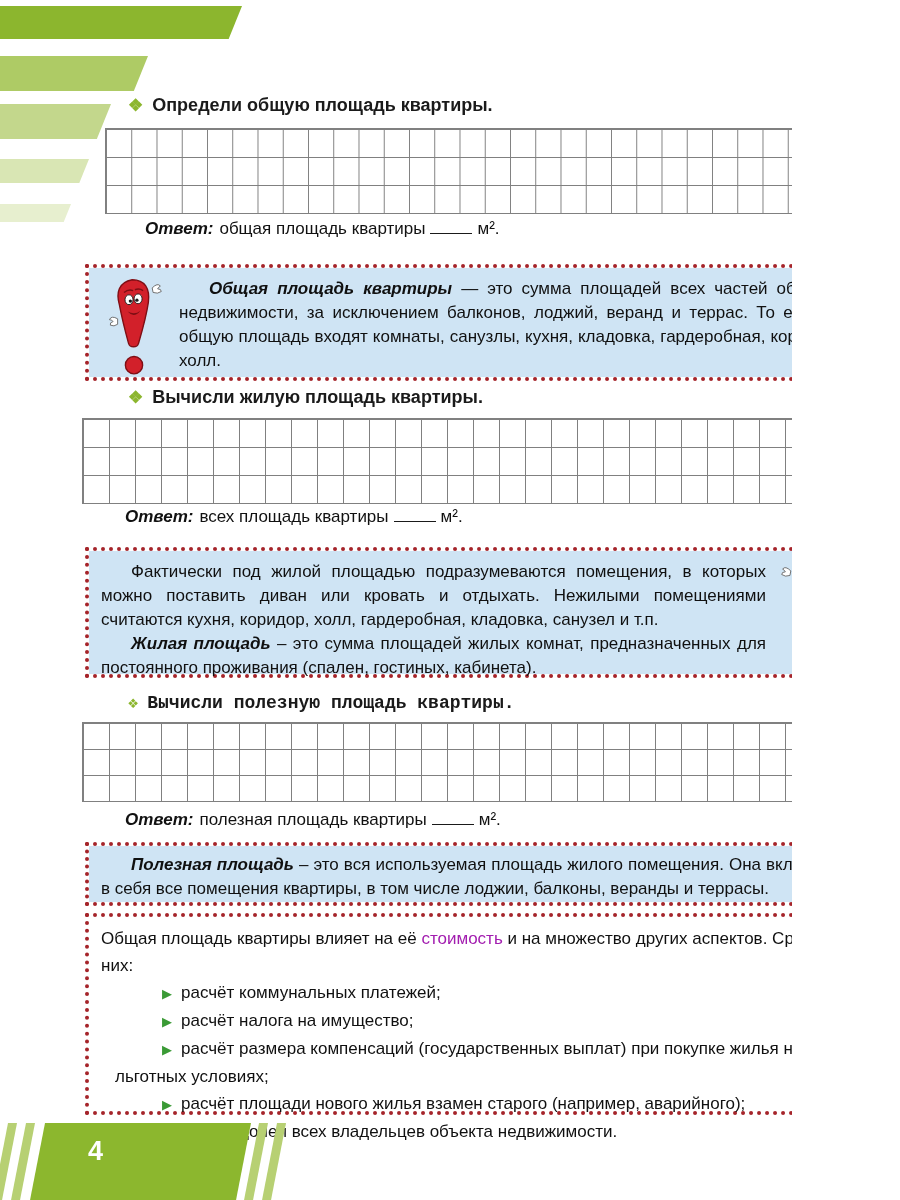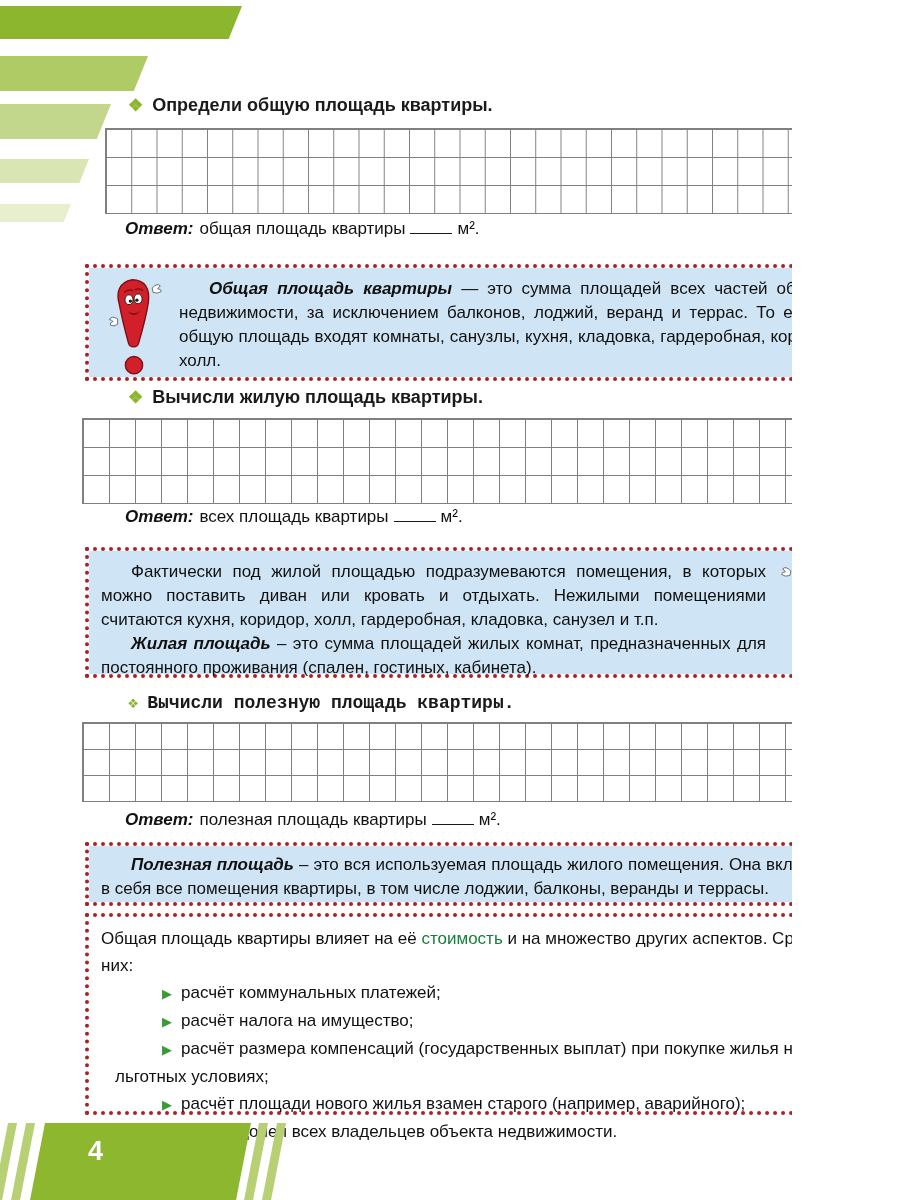--- a/index.html
+++ b/index.html
@@ -22,21 +22,21 @@
   
   .grid{position:absolute;border:1px solid #808080;
         background-image:linear-gradient(to right,#808080 1px,transparent 1px),
                          linear-gradient(to bottom,#808080 1px,transparent 1px);}
   .g1{left:105px;top:128px;width:757px;height:84px;background-size:25.25px 28px;}
   .g2{left:82px; top:418px;width:780px;height:84px;background-size:26px 28px;}
   .g3{left:82px; top:722px;width:780px;height:78px;background-size:26px 26px;}
 
   
   .answer{position:absolute;left:125px;font-size:17px;color:#111;}
-  .a1{top:219px;} .a2{top:507px;} .a3{top:810px;}
+  .a1{top:219px;margin-left:20px;} .a2{top:507px;} .a3{top:810px;}
   .answer .lbl{font-weight:bold;font-style:italic;margin-right:6px;}
   .blank{display:inline-block;width:42px;border-bottom:1.8px solid #1a1a1a;margin:0 5px;}
 
   
   .infobox{position:absolute;left:85px;width:773px;box-sizing:border-box;
            border:4px dotted #a5242a;background:#cfe4f4;background-clip:padding-box;
            padding:9px 14px 6px 12px;font-size:17px;line-height:24px;text-align:justify;color:#101010;}
   .b1{top:264px;height:117px;}
   .b2{top:547px;height:131px;}
   .b3{top:842px;height:64px;padding-top:7px;}
@@ -46,21 +46,21 @@
   .mascot.right{float:right;margin:0 0 0 12px;transform:scaleX(-1);}
 
   
   .impactbox{position:absolute;left:85px;top:913px;width:773px;height:202px;box-sizing:border-box;
              border:4px dotted #a5242a;background:#fff;padding:8px 14px 6px 12px;
              font-size:17px;line-height:27px;color:#101010;}
   .impactbox p{margin:0;}
   .impactbox .question{text-indent:45px;}
   .impactbox .bullet{text-indent:47px;margin-left:14px;}
   .arrow{color:#3a9a35;font-size:13px;margin-right:9px;}
-  .hl{color:#15803d;text-align:right;}
+  .hl{color:#a21caf;text-align:right;}
 
   
   .fstripe{position:absolute;top:1123px;height:77px;transform:skewX(-11deg);transform-origin:top left;}
   .fbig{left:45px;width:206px;background:#8cb72e;}
   .fthin{width:9px;background:#b7d073;}
   .ft1{left:8px;} .ft2{left:26px;} .ft3{left:259px;} .ft4{left:277px;}
   .pagenum{position:absolute;top:1136px;left:88px;color:#ffffff;font-size:27px;font-weight:bold;}
 </style>
 </head>
 <body>

